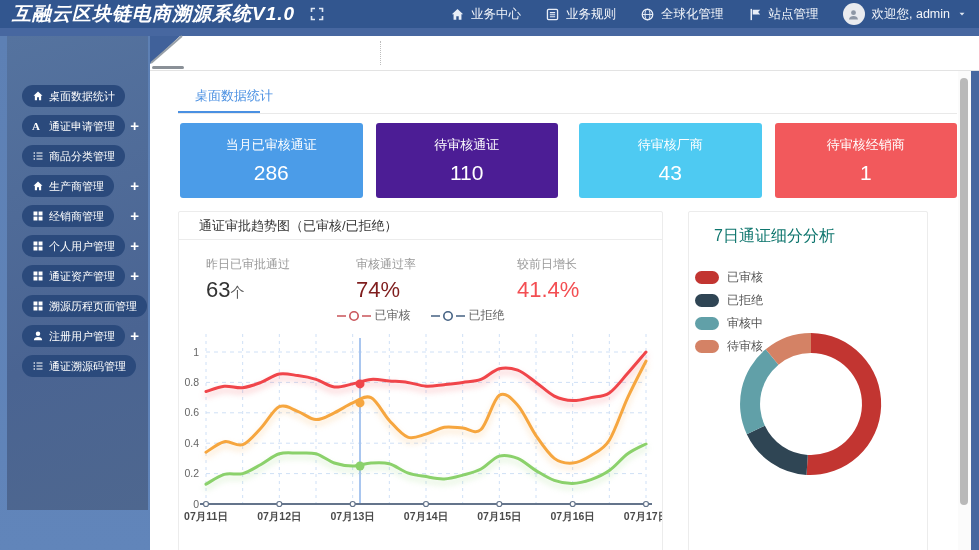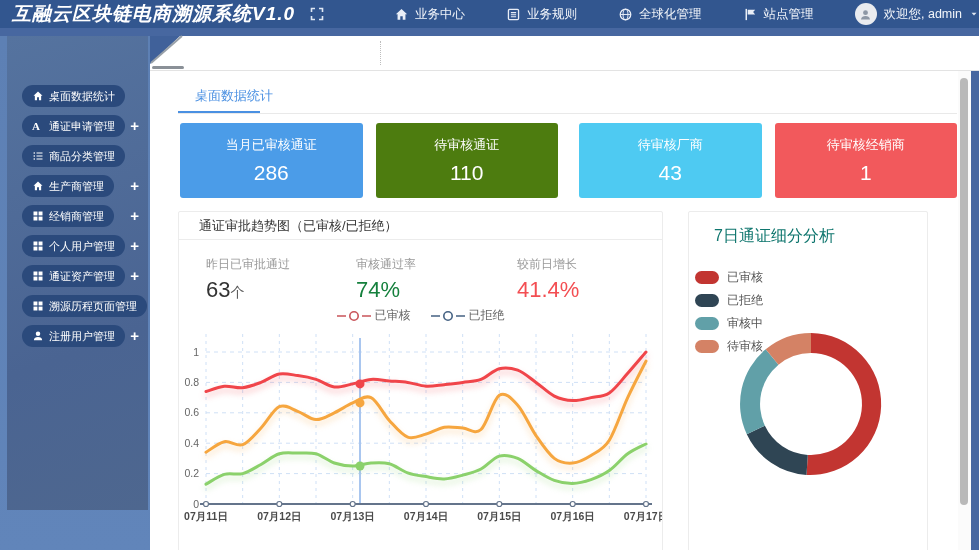--- a/index.html
+++ b/index.html
@@ -10,21 +10,21 @@
     -webkit-font-smoothing:antialiased;
   }
   svg{display:block;}
 
   
   #header{position:absolute;left:0;top:0;width:979px;height:28px;background:#32568f;
     display:flex;align-items:center;color:#fff;z-index:6;}
   .brand{font-size:19px;font-weight:bold;font-style:italic;margin-left:12px;letter-spacing:1px;white-space:nowrap;}
   .fs-btn{margin-left:14px;width:16px;height:16px;color:#dfe7f3;cursor:pointer;}
   .fs-btn svg{width:16px;height:16px;}
-  #header-nav{margin-left:auto;display:flex;align-items:center;gap:41px;}
+  #header-nav{margin-left:auto;display:flex;align-items:center;gap:24px;padding-right:12px;}
   .nav-item{display:flex;align-items:center;gap:6px;font-size:12.5px;color:#f2f5fa;cursor:pointer;white-space:nowrap;}
   .nav-icon{width:15px;height:15px;display:inline-flex;color:#e9eef7;}
   .nav-icon svg{width:15px;height:15px;}
   .welcome{display:flex;align-items:center;gap:7px;cursor:pointer;}
   .avatar{width:22px;height:22px;border-radius:50%;background:#e9ebef;color:#8d97a5;
     display:flex;align-items:center;justify-content:center;}
   .avatar svg{width:15px;height:15px;}
   .caret{width:10px;height:10px;color:#dfe6f0;}
   .caret svg{width:10px;height:10px;}
 
@@ -241,20 +241,31 @@
           </button></div>
         <div class="side-row"><button class="pill">
             <span class="icon">
               <svg viewBox="0 0 16 16">
                 <circle cx="8" cy="5" r="3" fill="currentColor"></circle>
                 <path d="M2.5 13.6 C2.5 10.8 5 9.4 8 9.4 C11 9.4 13.5 10.8 13.5 13.6 Z" fill="currentColor"></path>
               </svg>
             </span>
             <span>注册用户管理</span>
           </button><span class="plus">+</span></div>
+        <div class="side-row"><button class="pill">
+            <span class="icon">
+              <svg viewBox="0 0 16 16">
+                <circle cx="3" cy="4" r="1.1" fill="currentColor"></circle>
+                <circle cx="3" cy="8" r="1.1" fill="currentColor"></circle>
+                <circle cx="3" cy="12" r="1.1" fill="currentColor"></circle>
+                <path d="M6 4 H14 M6 8 H14 M6 12 H14" stroke="currentColor" stroke-width="1.6"></path>
+              </svg>
+            </span>
+            <span>通证溯源码管理</span>
+          </button></div>
       </div>
   </div>
 </div>
 
 <div id="tabrow">
   <div class="wedge"></div>
   <div class="slant"></div>
   <div class="tab-dash"></div>
   <div class="tab-divider"></div>
 </div>
@@ -262,21 +273,21 @@
 <div id="content">
   <div class="section-tab">桌面数据统计</div>
   <div class="section-underline"></div>
   <div class="section-line"></div>
 
   <div id="cards">
       <div class="card" style="background: rgb(75, 156, 232); text-align: center;">
         <div class="label">当月已审核通证</div>
         <div class="value">286</div>
       </div>
-      <div class="card" style="background: #4d7c0f;">
+      <div class="card" style="background: #4c1d95;">
         <div class="label">待审核通证</div>
         <div class="value">110</div>
       </div>
       <div class="card" style="background: rgb(78, 202, 242); margin-left: 8px;">
         <div class="label">待审核厂商</div>
         <div class="value">43</div>
       </div>
       <div class="card" style="background: rgb(242, 89, 92);">
         <div class="label">待审核经销商</div>
         <div class="value">1</div>
@@ -285,21 +296,21 @@
 
   <div id="trend-panel" class="panel">
     <div class="panel-title">通证审批趋势图（已审核/已拒绝）</div>
     <div id="trend-stats">
         <div class="tstat" style="left: 27px;">
           <div class="lbl">昨日已审批通过</div>
           <div class="val" style="color: rgb(51, 51, 51);"><span>63</span><span class="sfx-small">个</span></div>
         </div>
         <div class="tstat" style="left: 177px;">
           <div class="lbl">审核通过率</div>
-          <div class="val" style="color: #15803d;"><span>74</span><span>%</span></div>
+          <div class="val" style="color: #7f1d1d;"><span>74</span><span>%</span></div>
         </div>
         <div class="tstat" style="left: 338px;">
           <div class="lbl">较前日增长</div>
           <div class="val" style="color: rgb(243, 78, 82);"><span>41.4</span><span>%</span></div>
         </div>
       </div>
     <div id="trend-legend">
         <div class="tl-item">
           <span>
             <svg width="34" height="12" viewBox="0 0 34 12">

